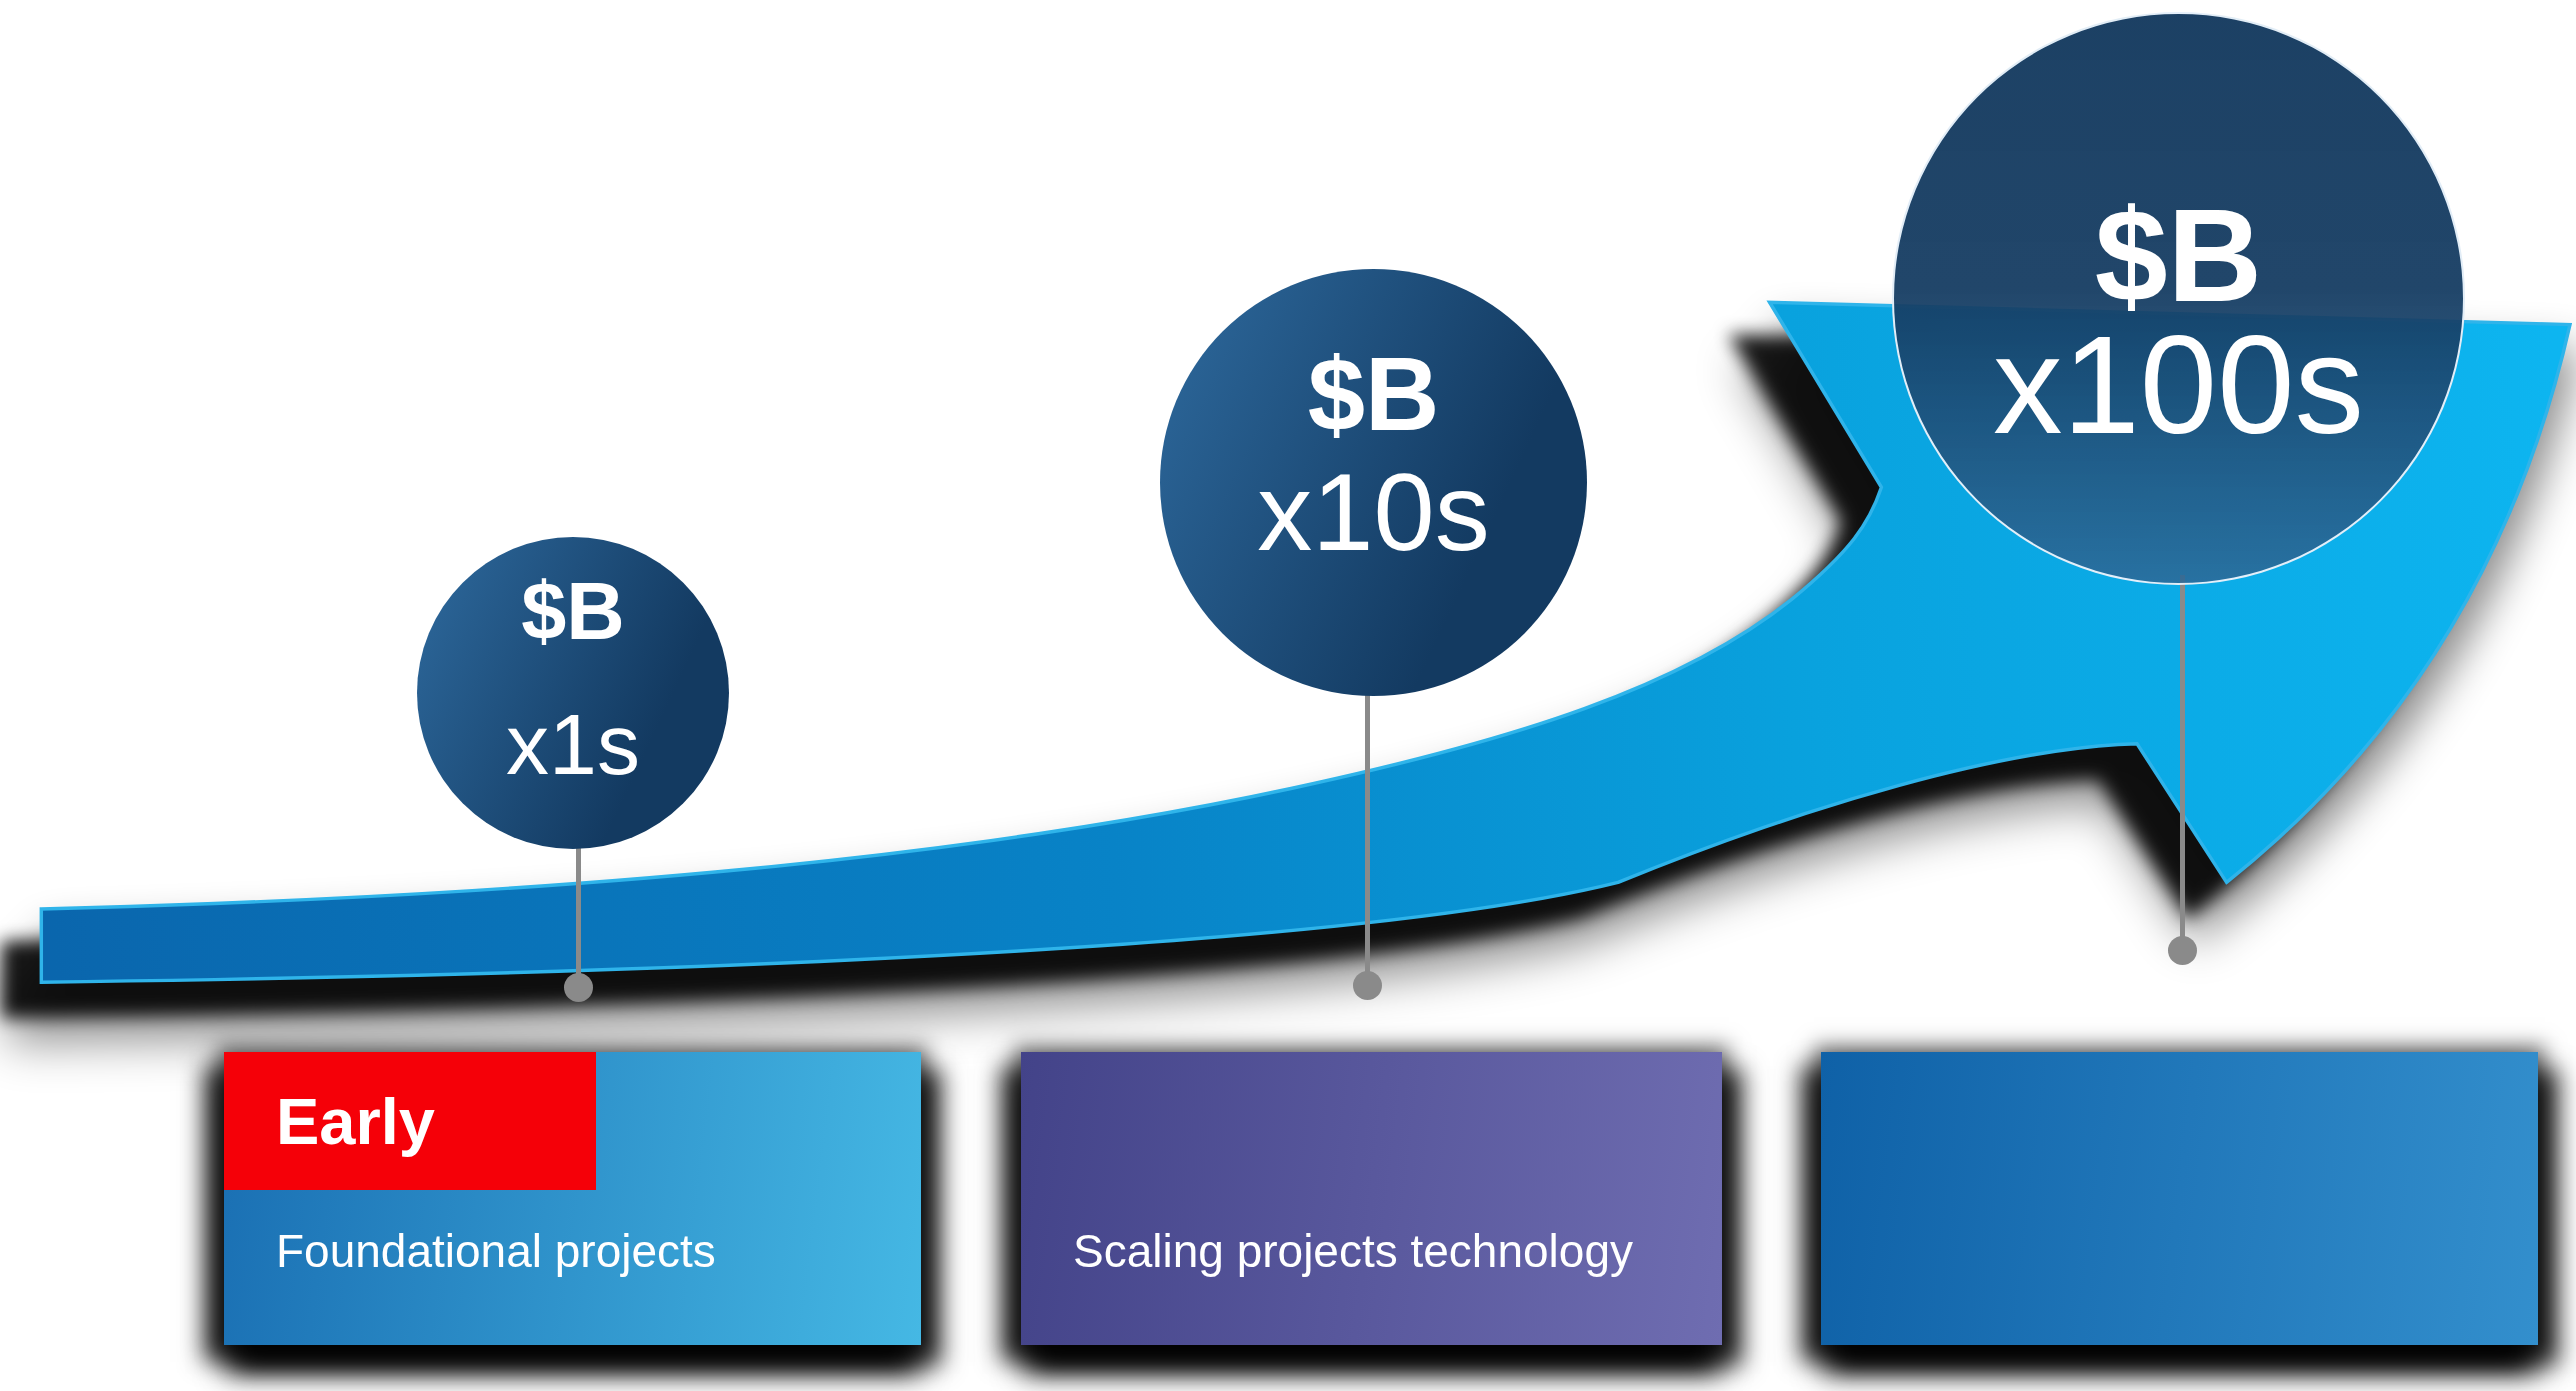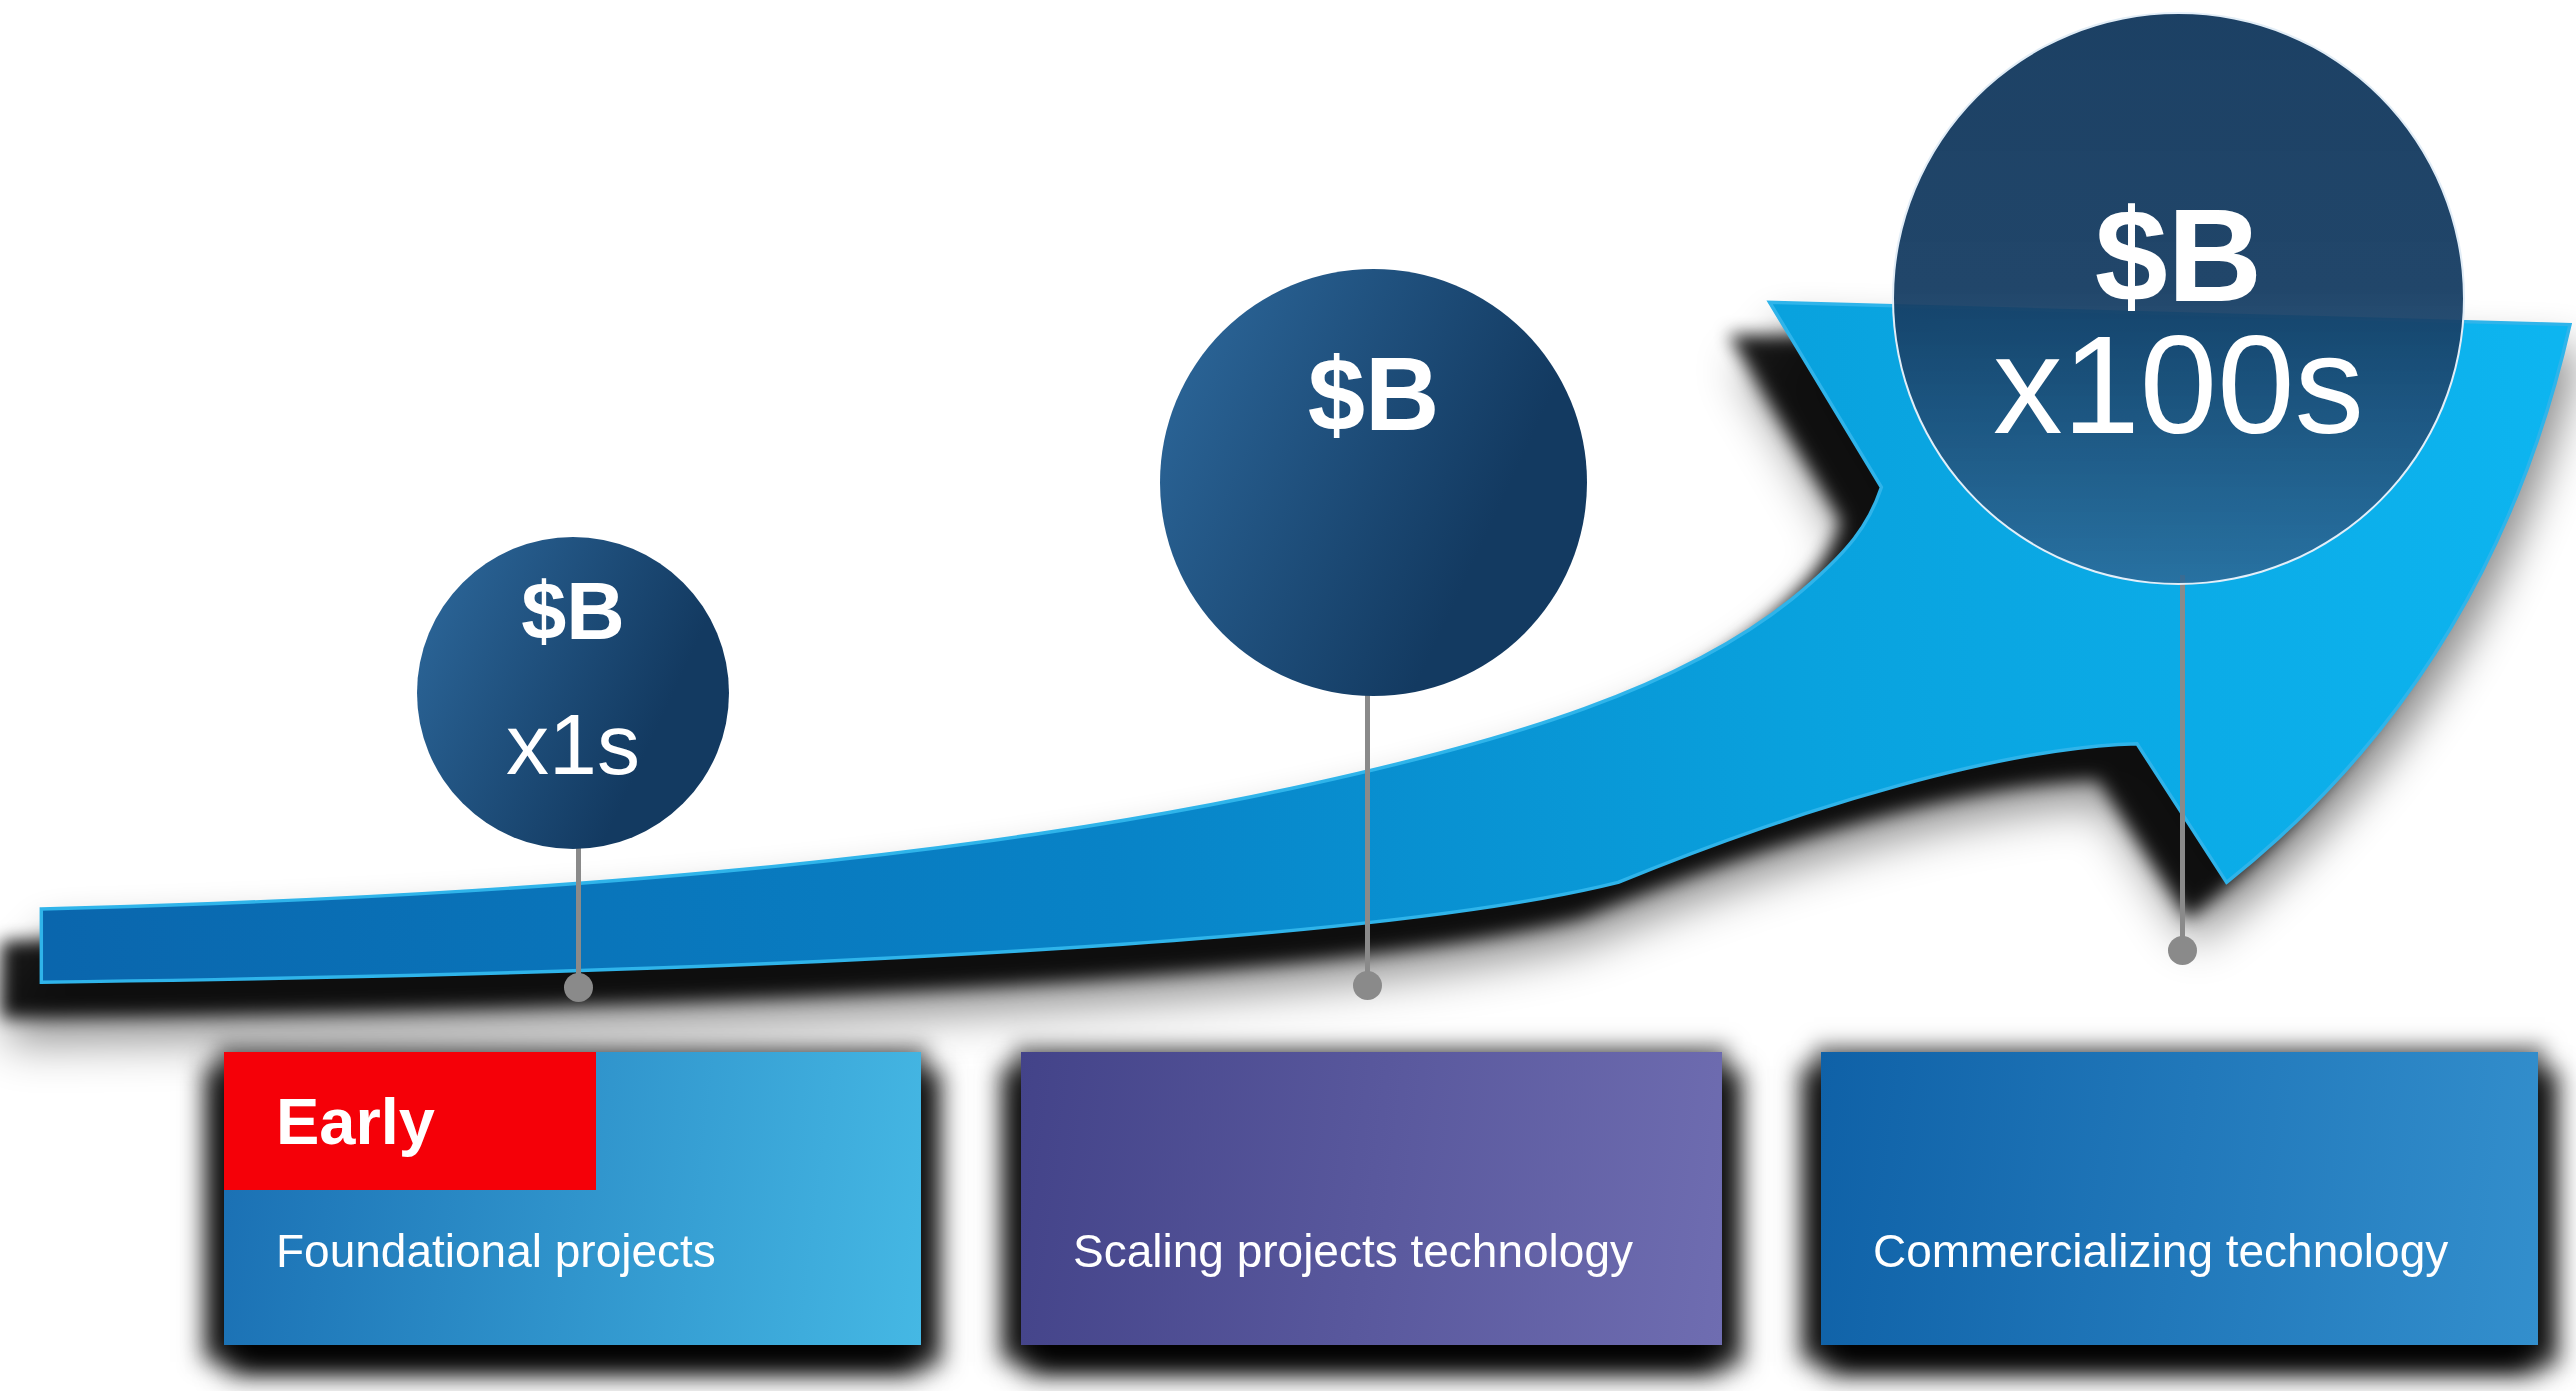--- a/index.html
+++ b/index.html
@@ -93,33 +93,33 @@
   <div class="connector-dot" id="conn-growth-dot"></div>
   <div class="connector-line" id="conn-maturity-line"></div>
   <div class="connector-dot" id="conn-maturity-dot"></div>
 
   <div class="circle" id="circle-early">
     <div class="value">$B</div>
     <div class="scale">x1s</div>
   </div>
   <div class="circle" id="circle-growth">
     <div class="value">$B</div>
+    <div class="scale">x10s</div>
   </div>
   <div class="circle" id="circle-maturity">
     <div class="value">$B</div>
     <div class="scale">x100s</div>
   </div>
 
   <div class="box" id="box-early">
     <div class="red-block">
       <span class="box-label">Early</span>
     </div>
     <div class="box-desc">Foundational projects</div>
   </div>
   <div class="box" id="box-growth">
     <div class="box-desc">Scaling projects technology</div>
   </div>
   <div class="box" id="box-maturity">
-    <div class="box-desc">Commercializing technology</div>
   </div>
 
 </div>
 
 
 </body></html>

